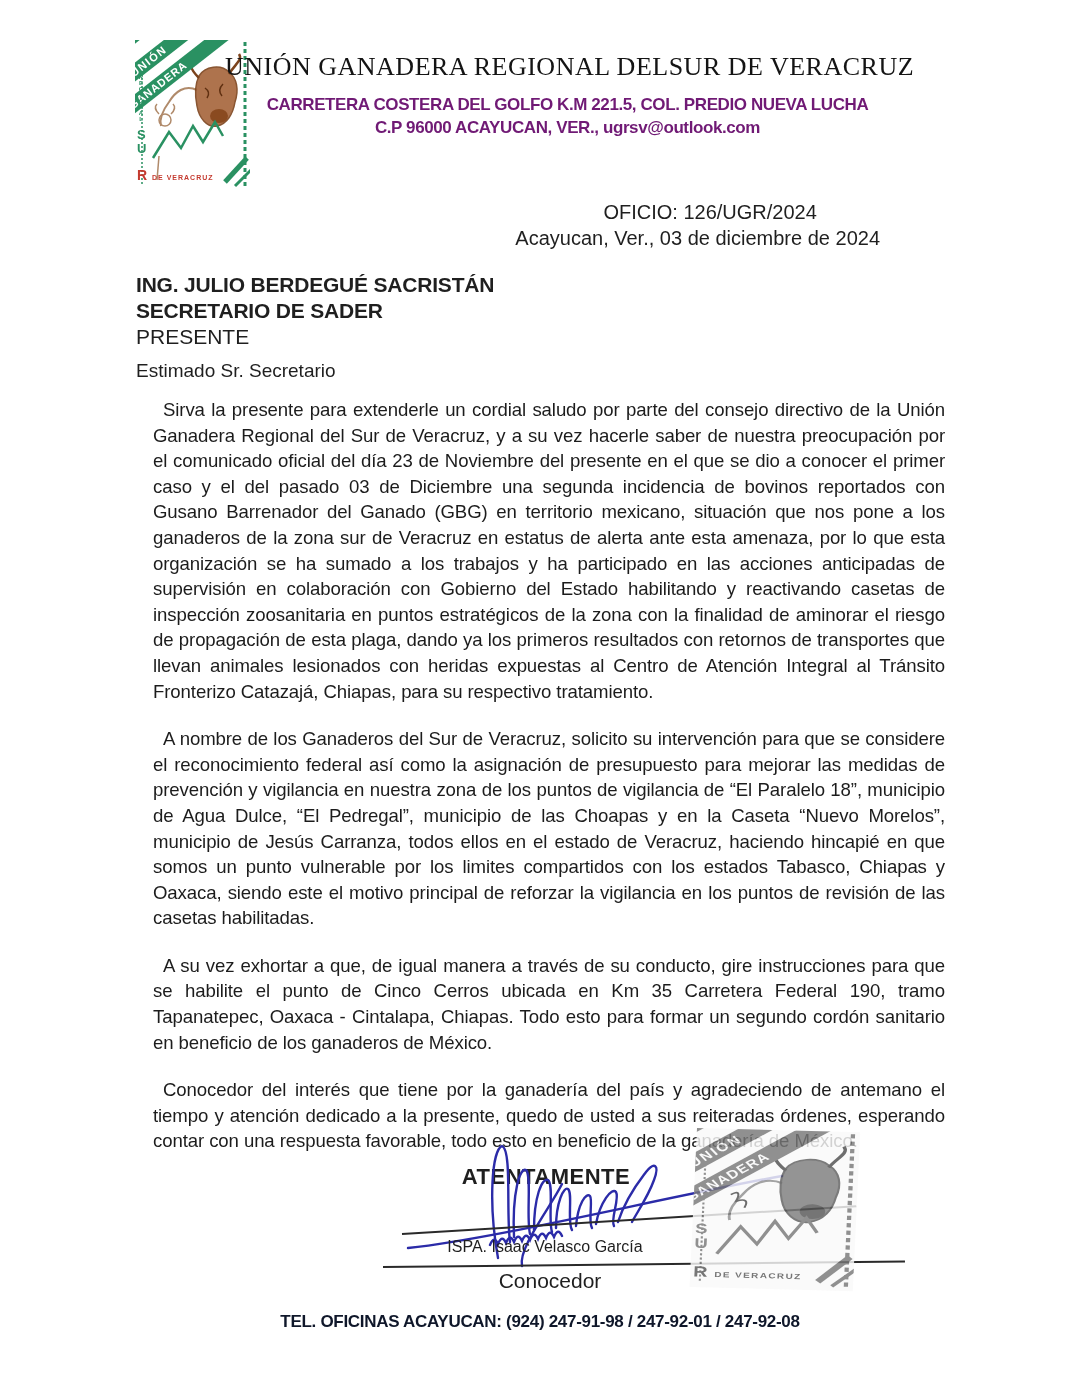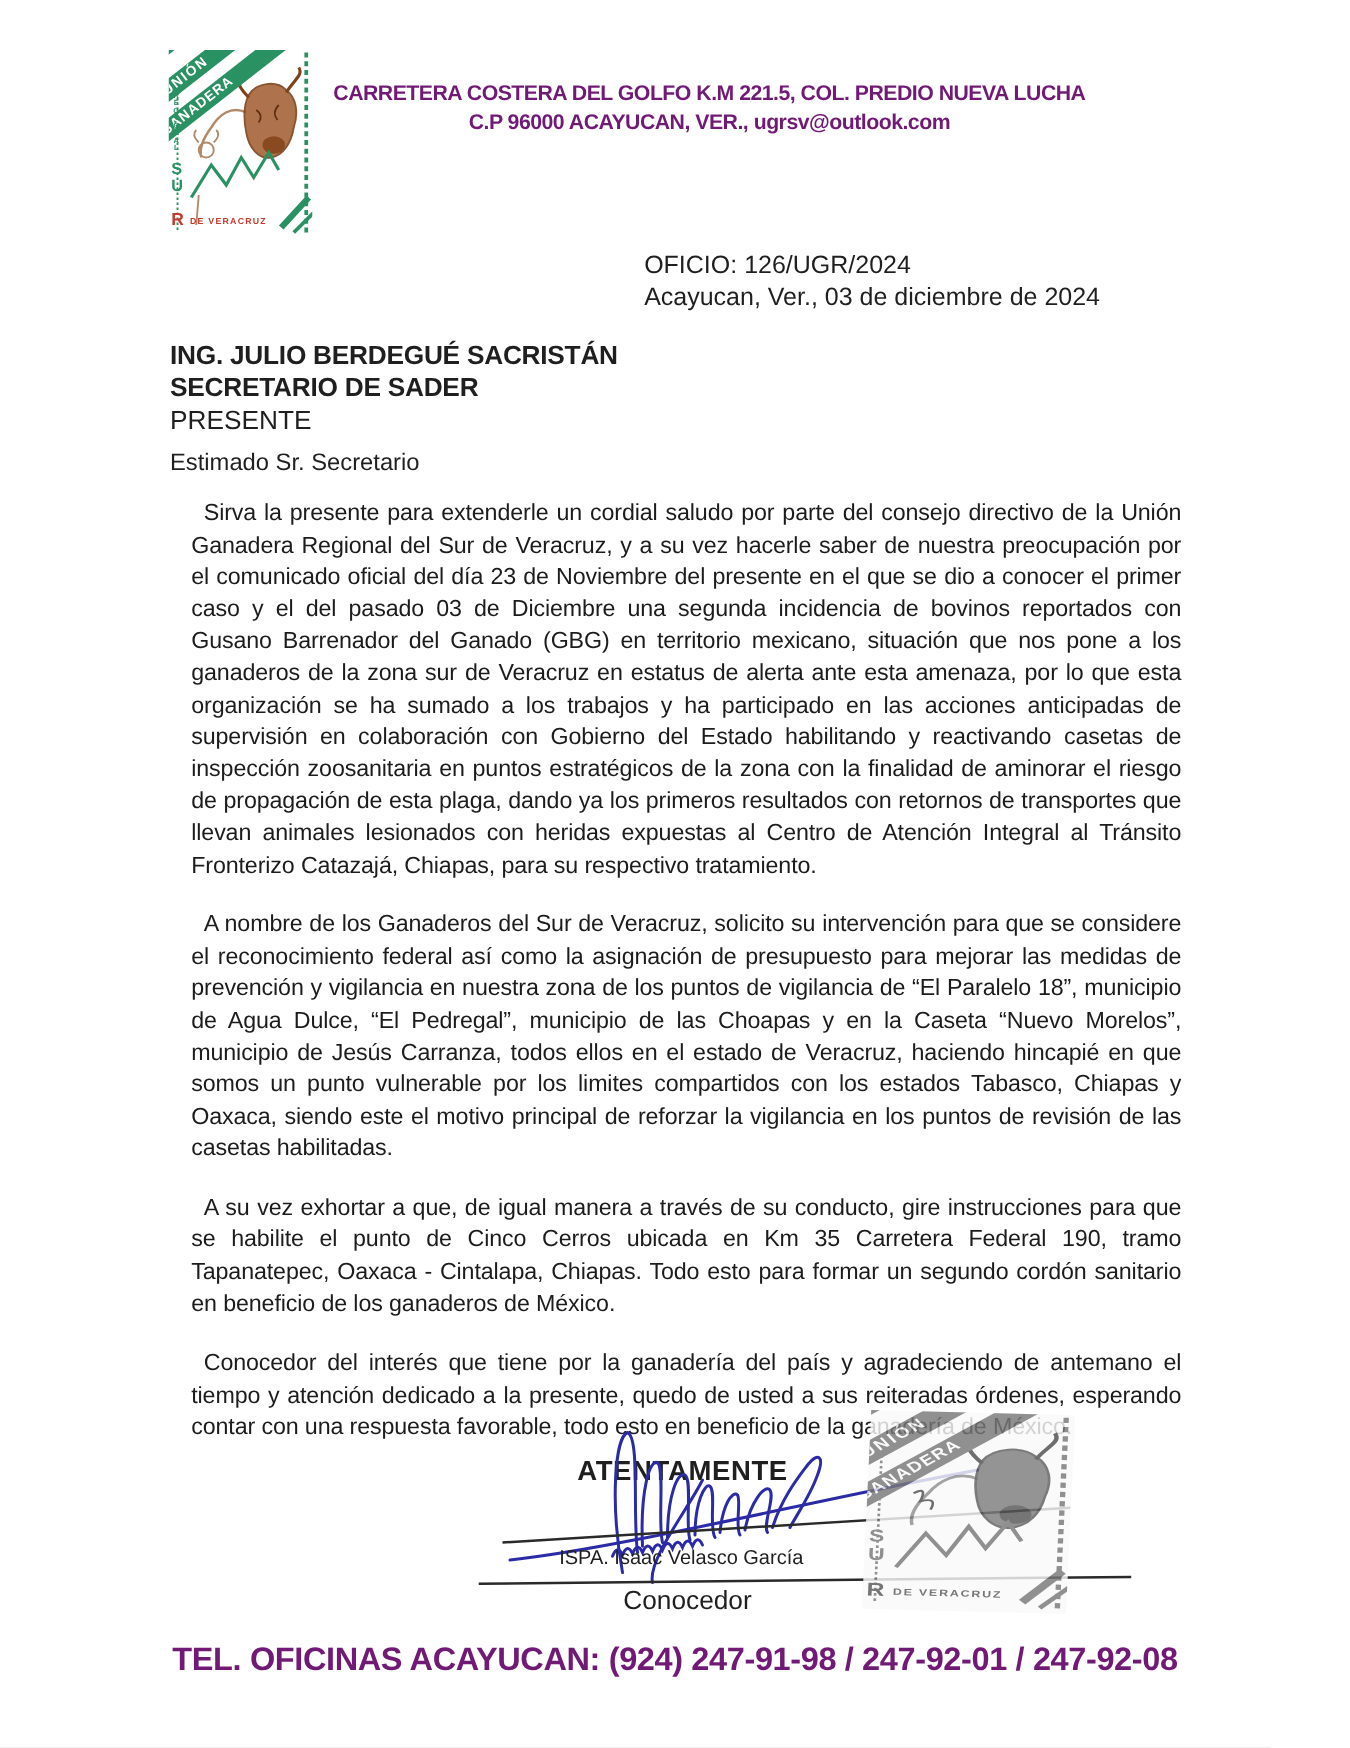--- a/index.html
+++ b/index.html
@@ -34,21 +34,21 @@
   .logo-wrap{position:absolute;left:135px;top:40px;}
   .header-text{position:absolute;left:225px;right:170px;top:52px;text-align:center;}
   .org-name{
     font-family:"Liberation Serif", serif;font-size:26px;color:#141414;
     letter-spacing:0.5px;white-space:nowrap;
   }
   .addr{font-weight:bold;font-size:17px;letter-spacing:-0.4px;color:#701a75;margin-top:13px;white-space:nowrap;}
   .addr2{margin-top:3px;}
 
   
-  .meta{position:absolute;right:175px;top:200px;text-align:left;font-size:20px;line-height:25px;}
+  .meta{position:absolute;right:175px;top:200px;text-align:center;font-size:20px;line-height:25px;}
   .meta .date{margin-right:25px;margin-top:1px;}
 
   
   .recipient{position:absolute;left:136px;top:272px;font-size:21px;line-height:26px;}
   .recipient .bold{font-weight:bold;letter-spacing:-0.2px;}
   .salutation{position:absolute;left:136px;top:360px;font-size:19px;}
 
   
   .body-text{position:absolute;left:134px;right:135px;top:397px;margin-left:19px;}
   .body-text p{
@@ -70,21 +70,21 @@
   
   .stamp{
     position:absolute;left:697px;top:1128px;opacity:0.82;
     transform:scale(1.42,1.06) rotate(2deg);transform-origin:left top;
     filter:grayscale(1) contrast(0.95);
   }
 
   
   .footer{
     position:absolute;left:0;right:0;top:1312px;text-align:center;
-    font-weight:bold;font-size:26px;letter-spacing:-0.3px;color:#701a75;
+    font-weight:bold;font-size:17px;letter-spacing:-0.3px;color:#0f172a;
   }
 </style>
 </head>
 <body>
 
 <div class="page">
 
   <div class="logo-wrap">
     <div class="logo-box">
       <svg class="logo-svg" width="115" height="150" viewBox="0 0 115 150">
@@ -118,20 +118,21 @@
       <div class="v-su">
         <span>S</span>
         <span>U</span>
       </div>
       <div class="v-r">R</div>
       <div class="v-dv">DE VERACRUZ</div>
     </div>
   </div>
 
   <div class="header-text">
+    <div class="org-name">UNIÓN GANADERA REGIONAL DELSUR DE VERACRUZ</div>
     <div class="addr">CARRETERA COSTERA DEL GOLFO K.M 221.5, COL. PREDIO NUEVA LUCHA</div>
     <div class="addr addr2">C.P 96000 ACAYUCAN, VER.,  ugrsv@outlook.com</div>
   </div>
 
   <div class="meta">
     <div>OFICIO: 126/UGR/2024</div>
     <div class="date">Acayucan, Ver., 03 de diciembre de 2024</div>
   </div>
 
   <div class="recipient">

